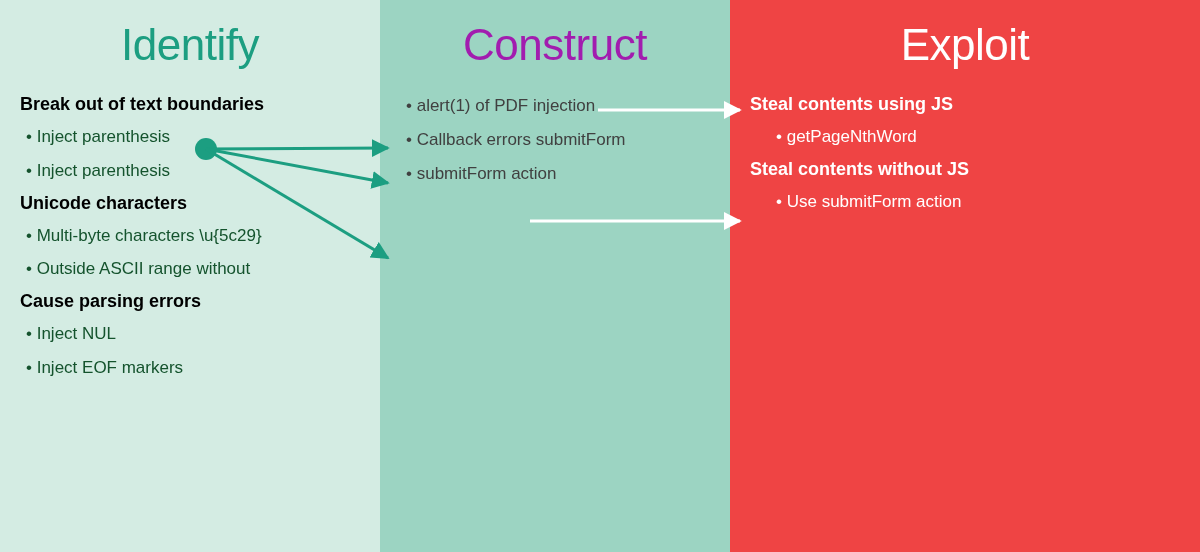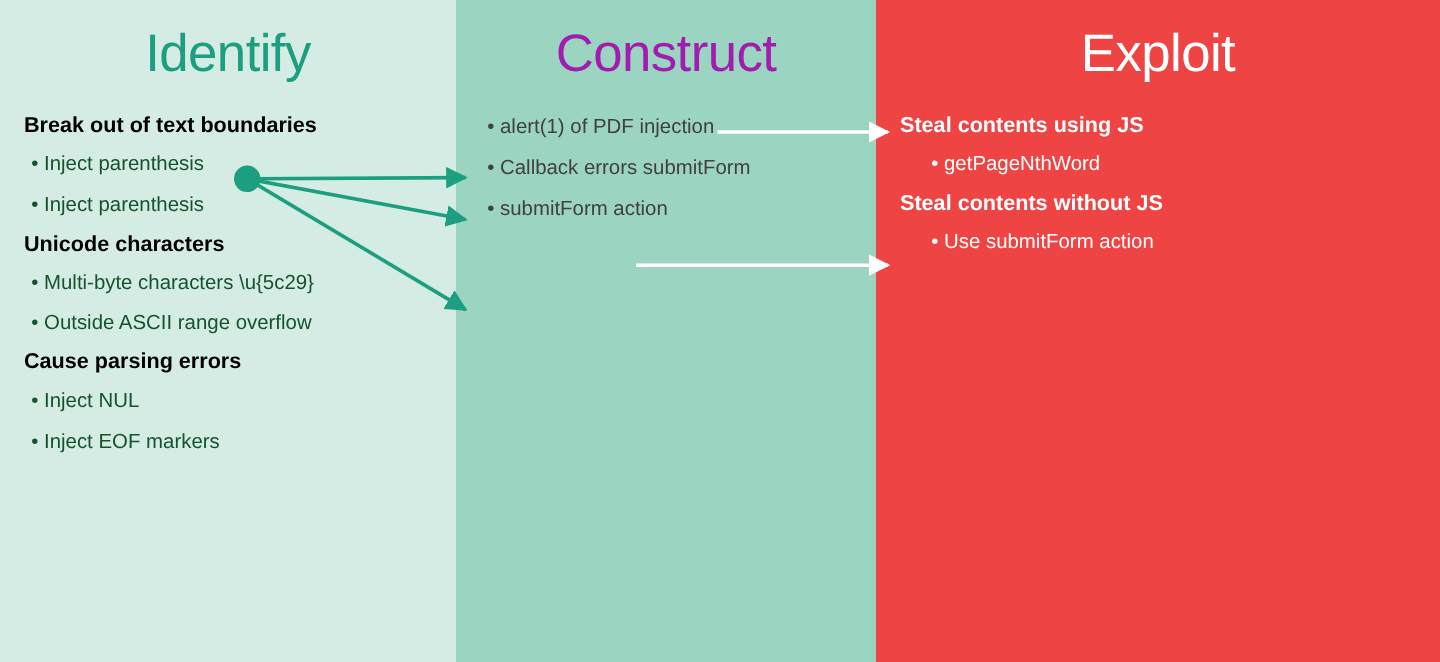--- a/index.html
+++ b/index.html
@@ -75,21 +75,21 @@
 
 <div class="col col-identify">
   <h1>Identify</h1>
 
   <div class="section-title">Break out of text boundaries</div>
   <div class="item">Inject parenthesis</div>
   <div class="item">Inject parenthesis</div>
 
   <div class="section-title">Unicode characters</div>
   <div class="item">Multi-byte characters \u{5c29}</div>
-  <div class="item">Outside ASCII range overflow</div>
+  <div class="item">Outside ASCII range without</div>
 
   <div class="section-title">Cause parsing errors</div>
   <div class="item">Inject NUL</div>
   <div class="item">Inject EOF markers</div>
 </div>
 
 <div class="col col-construct">
   <h1>Construct</h1>
 
   <div class="item">alert(1) of PDF injection</div>

